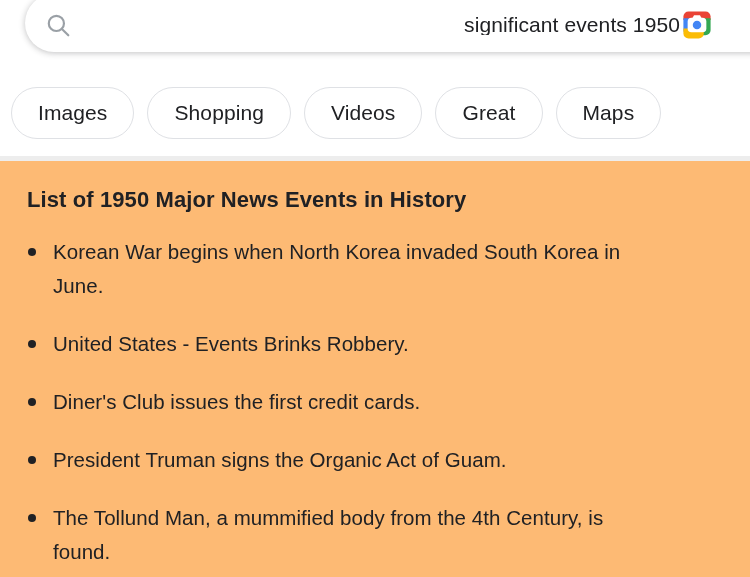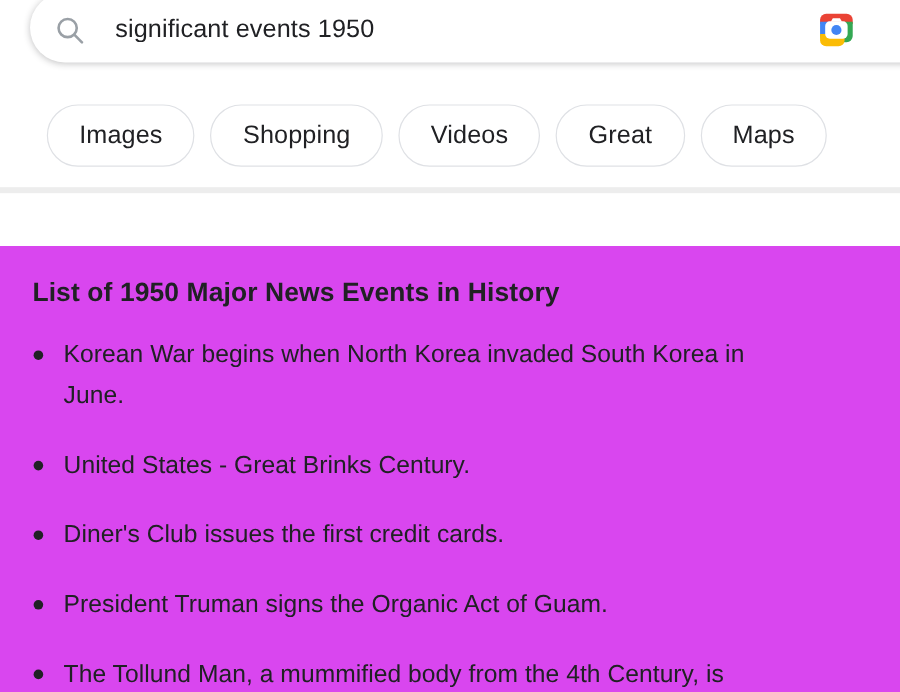--- a/index.html
+++ b/index.html
@@ -46,41 +46,42 @@
   .search-text {
     margin-left: 25px;
     font-size: 21px;
     color: #202124;
     line-height: 1;
     white-space: nowrap;
     letter-spacing: 0.1px;
     margin-top: 3px;
     flex: 1 1 auto;
     overflow: hidden;
+    text-align: right;
   }
   .lens-btn {
     flex: 0 0 auto;
     width: 34px;
     height: 34px;
     margin-right: 76px;
     margin-top: 3px;
     display: block;
   }
 
   
   .chips-row {
     position: absolute;
     top: 84px;
     left: 0;
     right: 0;
     height: 58px;
     display: flex;
     align-items: center;
     gap: 13px;
-    padding-left: 39px;
+    padding-left: 11px;
     overflow: hidden;
     box-sizing: border-box;
   }
   .chip {
     flex: 0 0 auto;
     height: 52px;
     border: 1px solid #dfe1e5;
     border-radius: 26px;
     background: #ffffff;
     display: flex;
@@ -104,24 +105,23 @@
     background: #ededed;
   }
 
   
   .content {
     position: absolute;
     top: 161px;
     left: 0;
     right: 0;
     bottom: 0;
-    background: #d946ef;
+    background: #fdba74;
     padding: 0;
     overflow: hidden;
-    margin-top: 44px;
   }
   .result-heading {
     margin: 0;
     padding: 26px 24px 0 27px;
     font-size: 22px;
     font-weight: bold;
     color: #202124;
     letter-spacing: 0.1px;
     line-height: 1.2;
   }
@@ -188,21 +188,21 @@
 <div class="content">
   <h2 class="result-heading">List of 1950 Major News Events in History</h2>
 
   <ul class="bullet-list">
     <li class="bullet-item">
       <span class="dot"></span>
       <span>Korean War begins when North Korea invaded South Korea in June.</span>
     </li>
     <li class="bullet-item">
       <span class="dot"></span>
-      <span>United States - Great Brinks Century.</span>
+      <span>United States - Events Brinks Robbery.</span>
     </li>
     <li class="bullet-item">
       <span class="dot"></span>
       <span>Diner's Club issues the first credit cards.</span>
     </li>
     <li class="bullet-item">
       <span class="dot"></span>
       <span>President Truman signs the Organic Act of Guam.</span>
     </li>
     <li class="bullet-item">

